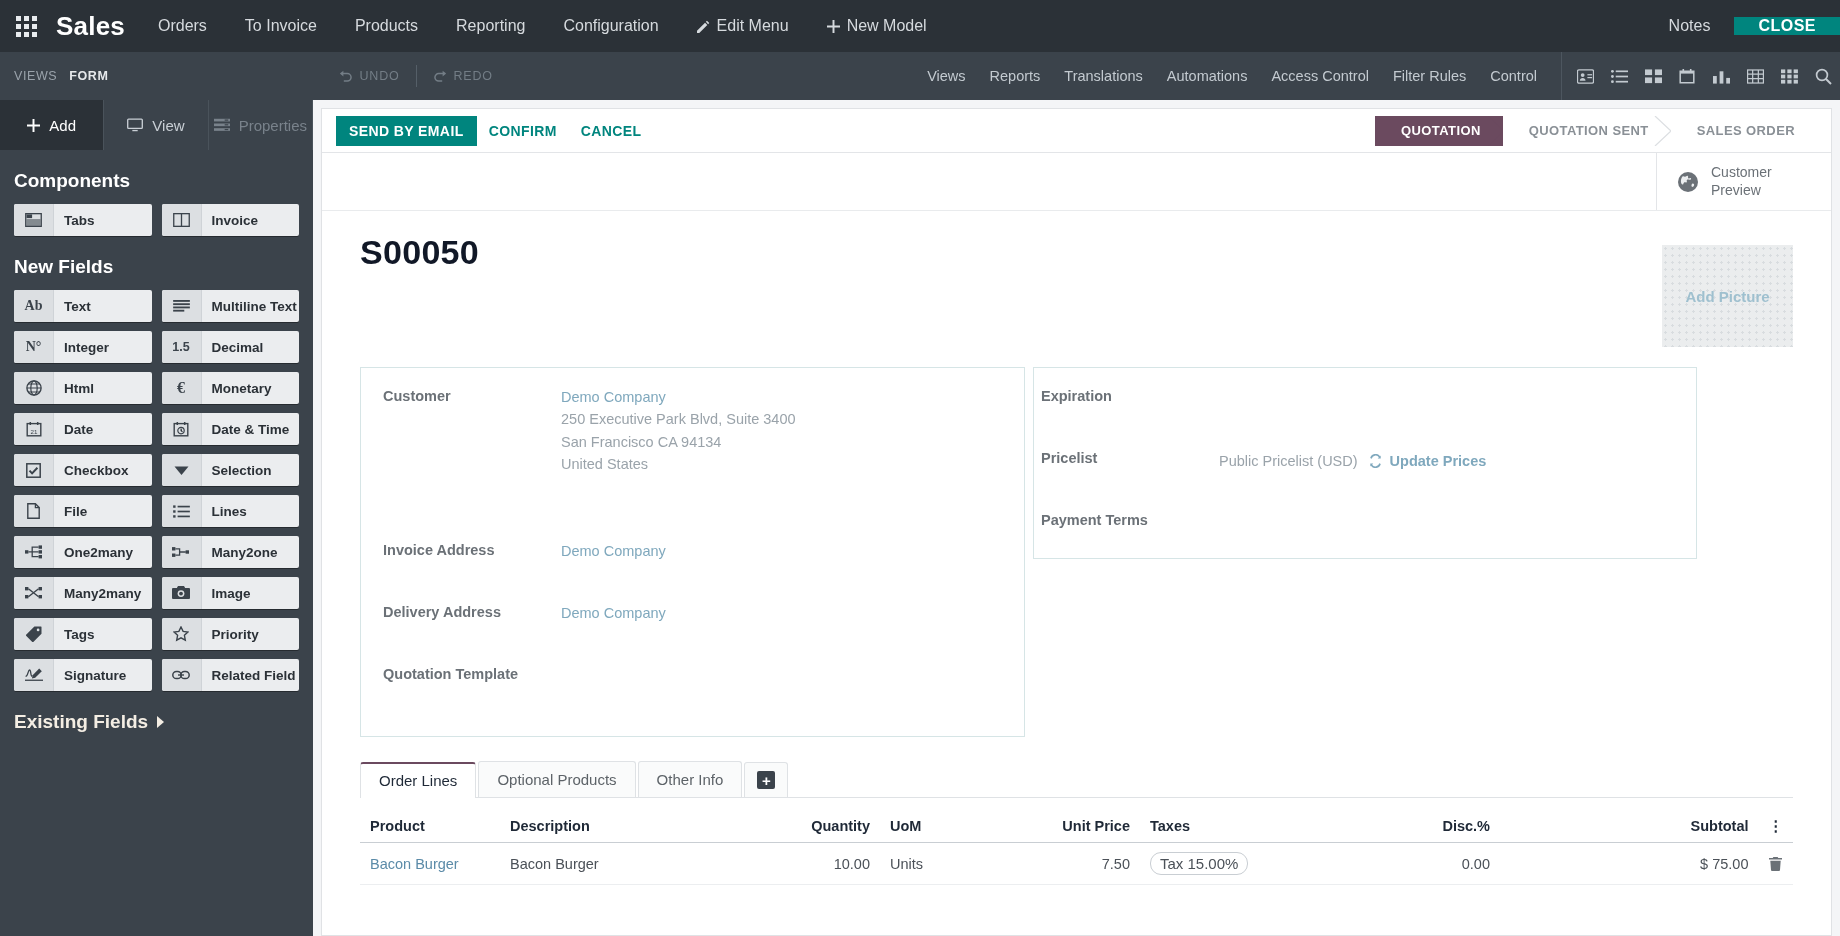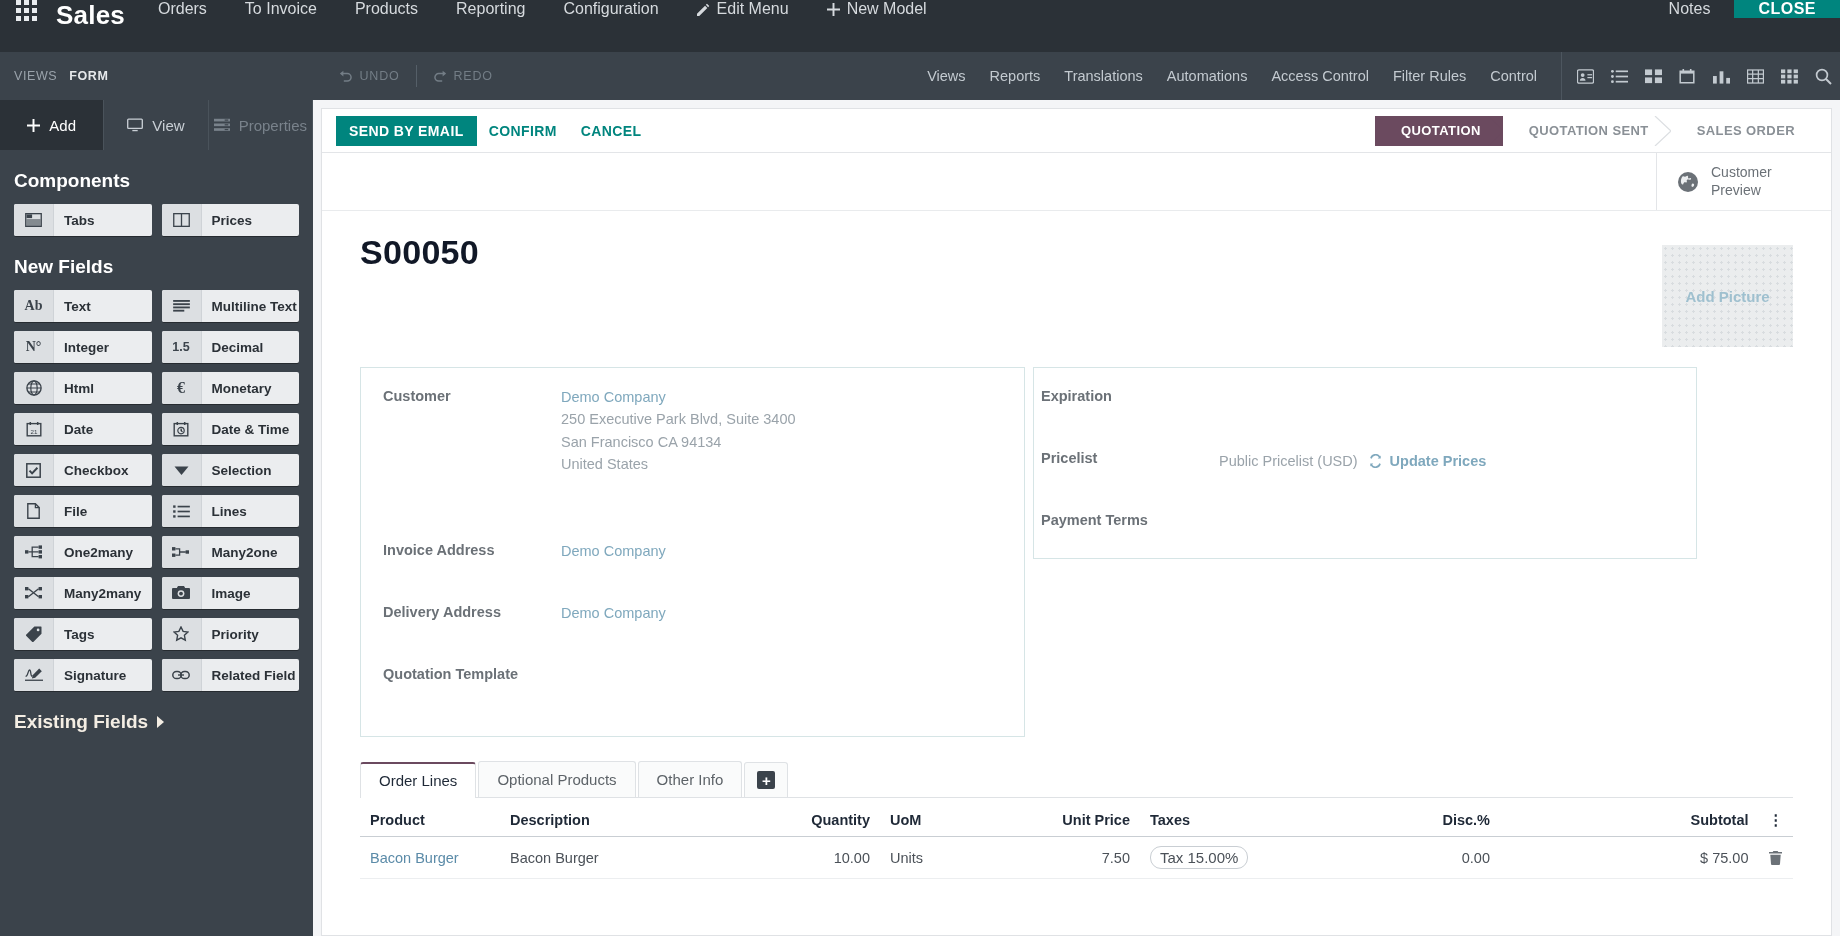--- a/index.html
+++ b/index.html
@@ -5,21 +5,21 @@
   * { box-sizing: border-box; margin: 0; padding: 0; }
   html, body {
     width: 1840px; height: 936px;
     font-family: "Liberation Sans", sans-serif;
     background: #ffffff; overflow: hidden;
   }
   body { display: flex; flex-direction: column; }
 
   
   .navbar {
-    height: 52px; background: #2b3137; display: flex; align-items: flex-start;
+    height: 52px; background: #2b3137; display: flex; align-items: center;
     flex: 0 0 52px; color: #dee2e6;
   }
   .nav-apps {
     width: 52px; display: flex; align-items: center; justify-content: center;
     cursor: pointer;
   }
   .apps-grid { display: grid; grid-template-columns: repeat(3, 5px); grid-gap: 3px; }
   .apps-grid i { display: block; width: 5px; height: 5px; background: #e9ecef; }
   .nav-brand {
     font-size: 26px; font-weight: bold; color: #fff; display: flex;
@@ -201,21 +201,21 @@
     background: #fff; color: #1f2937; border-top: 2px solid #6b4a5f; position: relative; top: 1px;
     padding-top: 8px;
   }
   .nb-tab.add-tab { padding: 8px 12px; display: flex; align-items: center; }
   .plus-box {
     width: 18px; height: 18px; background: #3b434b; color: #fff; border-radius: 2px;
     display: flex; align-items: center; justify-content: center; font-size: 15px;
     line-height: 1; font-weight: bold;
   }
 
-  table.olines { width: 100%; border-collapse: collapse; margin-top: 6px; }
+  table.olines { width: 100%; border-collapse: collapse; margin-top: 12px; }
   table.olines th {
     font-size: 14.5px; font-weight: bold; color: #1f2937; padding: 8px 10px;
     border-bottom: 1px solid #c9ced3; text-align: left; white-space: nowrap;
   }
   table.olines td {
     font-size: 14.5px; color: #4b5158; padding: 9px 10px; border-bottom: 1px solid #eceef0;
     white-space: nowrap;
   }
   .ta-r { text-align: right !important; }
   .prod-link { color: #5b8ba8; cursor: pointer; }
@@ -441,21 +441,21 @@
           <div class="chip-lbl">Tabs</div>
         </div>
         <div class="chip">
           <div class="chip-ico">
             <svg width="17" height="14" viewBox="0 0 18 15">
                 <rect x="0.7" y="0.7" width="16.6" height="13.6" fill="none" stroke="#3b434b" stroke-width="1.4"></rect>
                 <rect x="9.2" y="0.7" width="0" height="13.6"></rect>
                 <path stroke="#3b434b" stroke-width="1.4" d="M9 0.7v13.6"></path>
               </svg>
           </div>
-          <div class="chip-lbl">Prices</div>
+          <div class="chip-lbl">Invoice</div>
         </div>
       </div>
 
       <div class="sb-heading" style="margin-top:20px">New Fields</div>
       <div class="chip-grid">
 
         <div class="chip">
           <div class="chip-ico">
               <span class="gl">Ab</span>
             </div>

